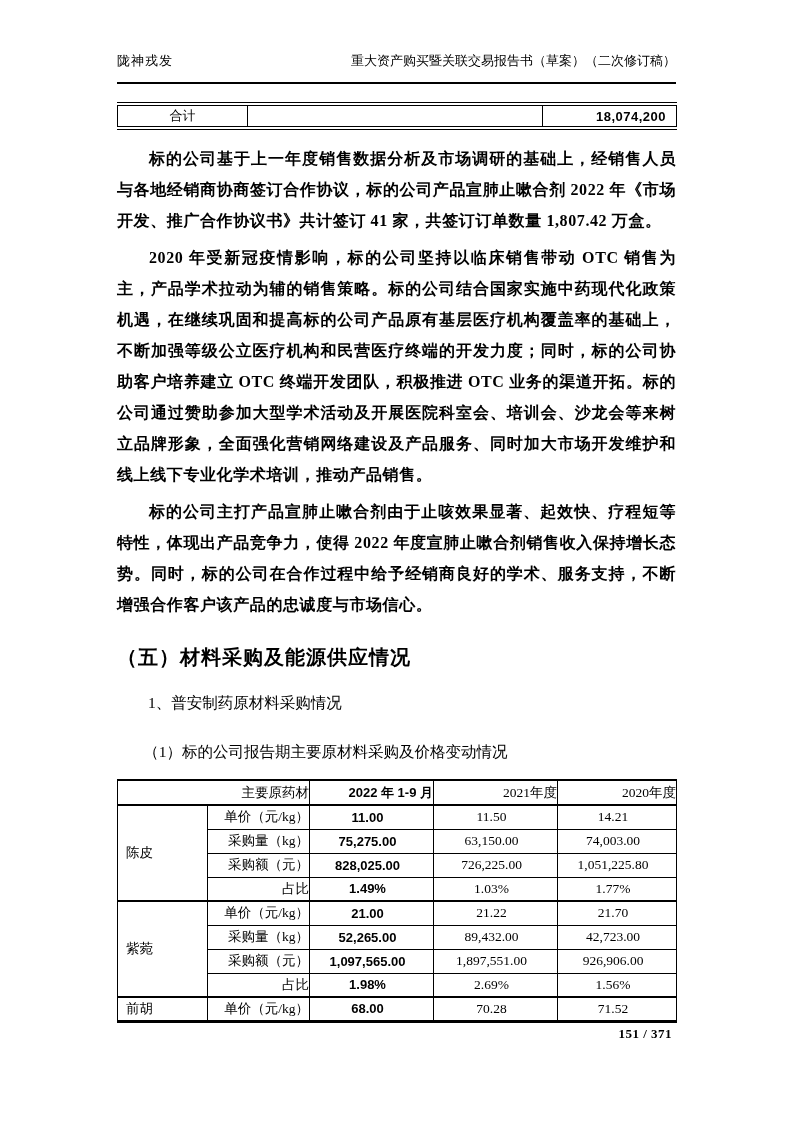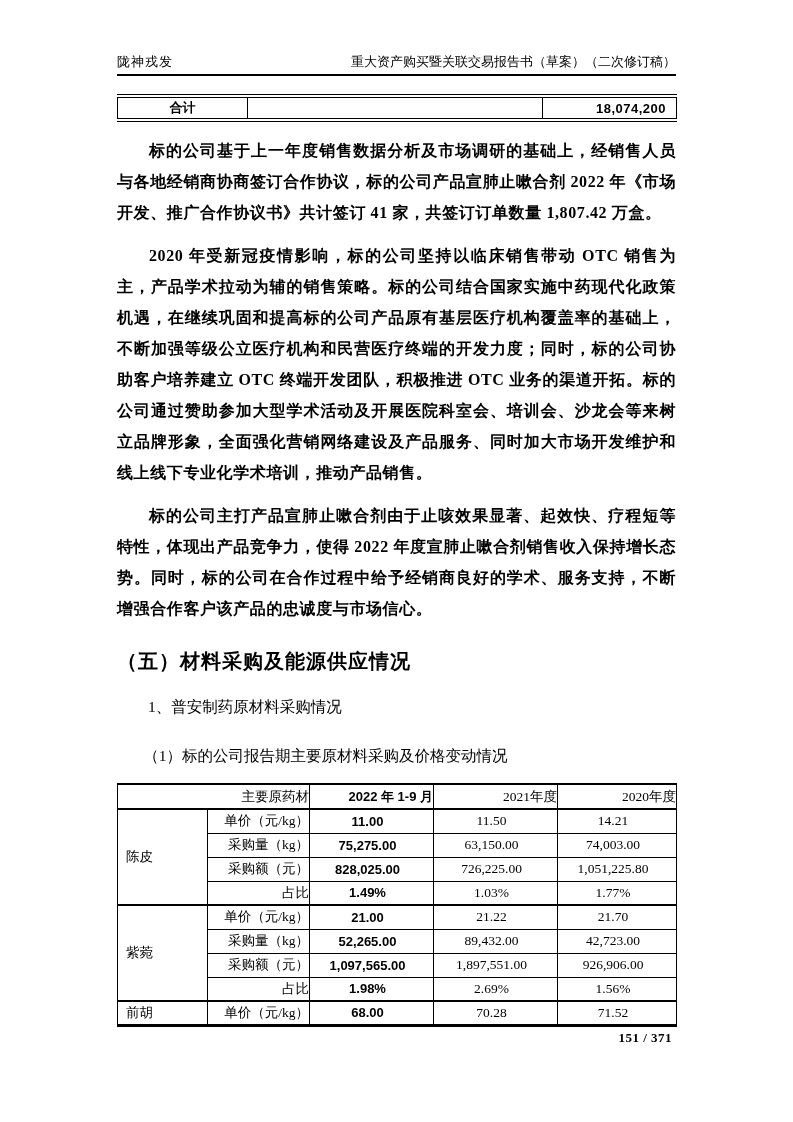--- a/index.html
+++ b/index.html
@@ -12,53 +12,54 @@
     overflow: hidden;
     font-family: "Liberation Serif", "DejaVu Serif", serif;
     color: #000;
   }
   .content { padding: 53px 117px 0 117px; }
 
   
   .doc-header {
     display: flex; justify-content: space-between; align-items: center;
     border-bottom: 2px solid #000;
-    padding-bottom: 4px;
+    padding-bottom: 12px;
     font-size: 13px;
     line-height: 17px;
+    font-family: Liberation Mono, monospace;
   }
   .doc-header .hdr-left { letter-spacing: 1px; }
   .doc-header .hdr-right { letter-spacing: 0; }
 
   
   table { border-collapse: collapse; table-layout: fixed; }
   .summary-table {
     width: 559px; margin-top: 18px;
     border-top: 4px double #000;
     border-bottom: 4px double #000;
   }
   .summary-table td {
     border: 1px solid #000;
     height: 24px;
     font-size: 13.5px;
   }
   .summary-table .sum-label {
-    text-align: center; font-weight: bold;
+    text-align: center; font-weight: normal;
     font-family: "Liberation Sans", "DejaVu Sans", sans-serif;
     font-size: 13px;
   }
   .summary-table .sum-value {
     text-align: right; padding-right: 10px; font-weight: bold;
     font-family: "Liberation Sans", "DejaVu Sans", sans-serif;
     font-size: 13px; letter-spacing: 0.5px;
   }
 
   
   .para {
-    margin-top: 12px;
+    margin-top: 6px;
     font-size: 16px;
     line-height: 31px;
     font-weight: bold;
     text-align: justify;
     text-indent: 2em;
     letter-spacing: 0.6px;
   }
   .para:first-of-type { margin-top: 13px; }
 
   

